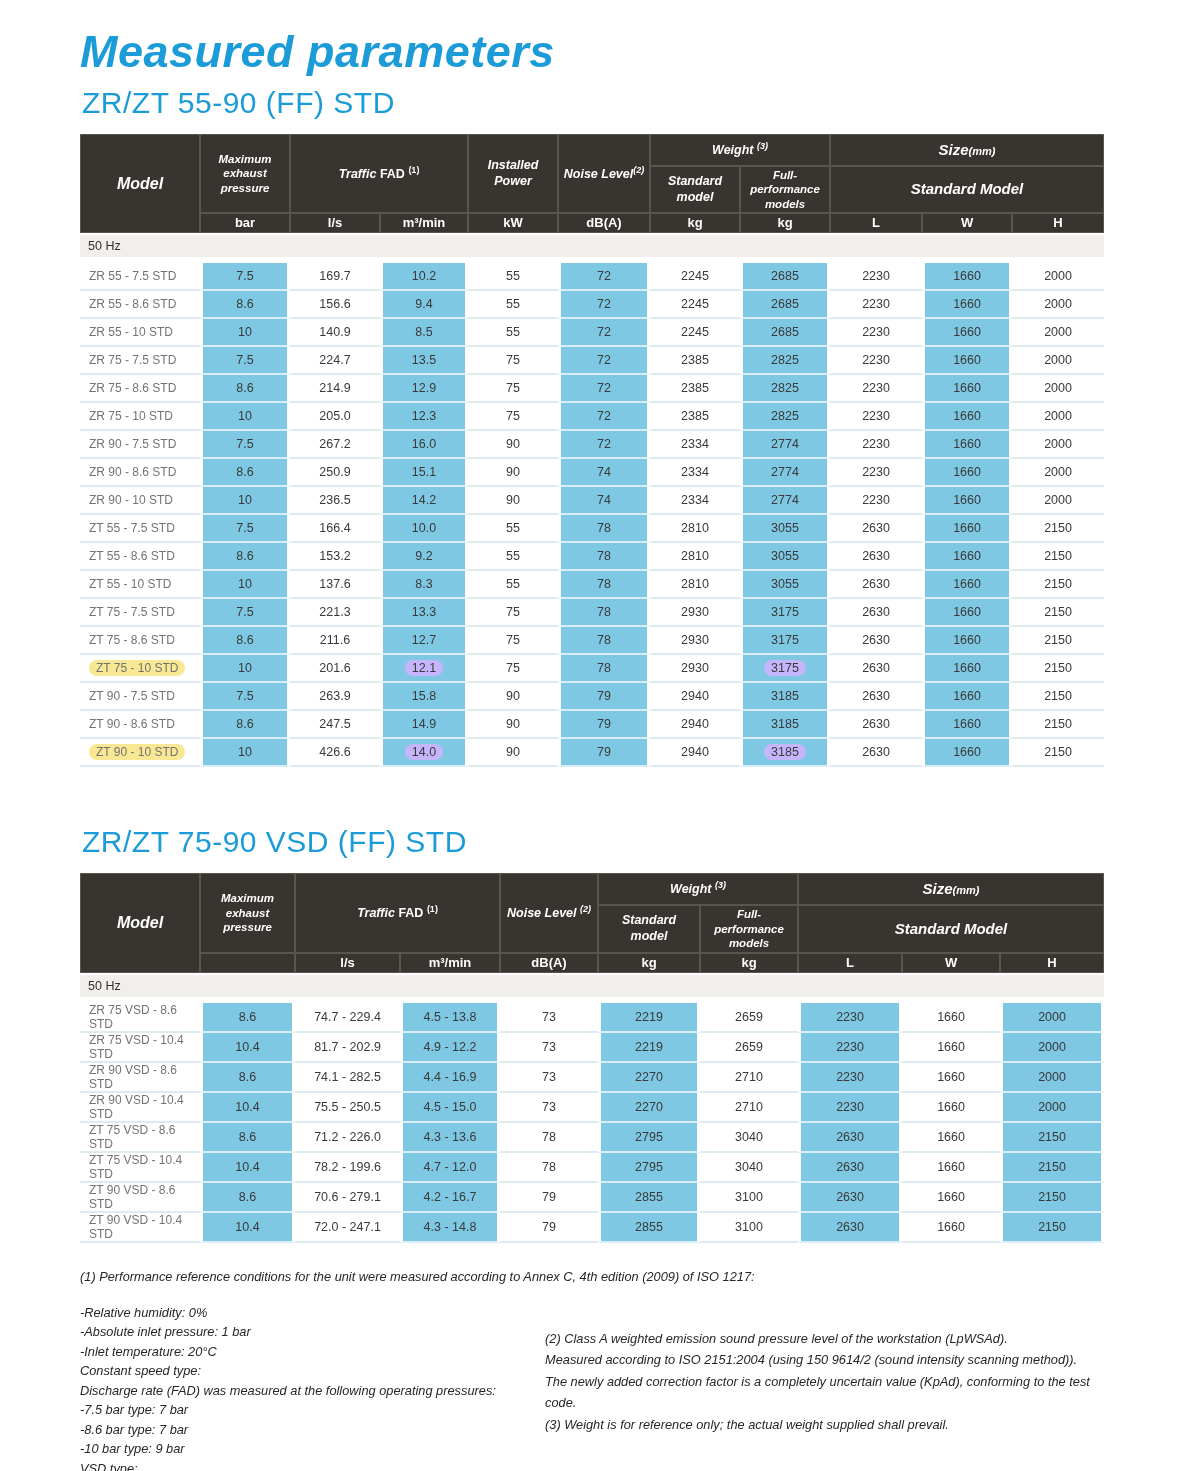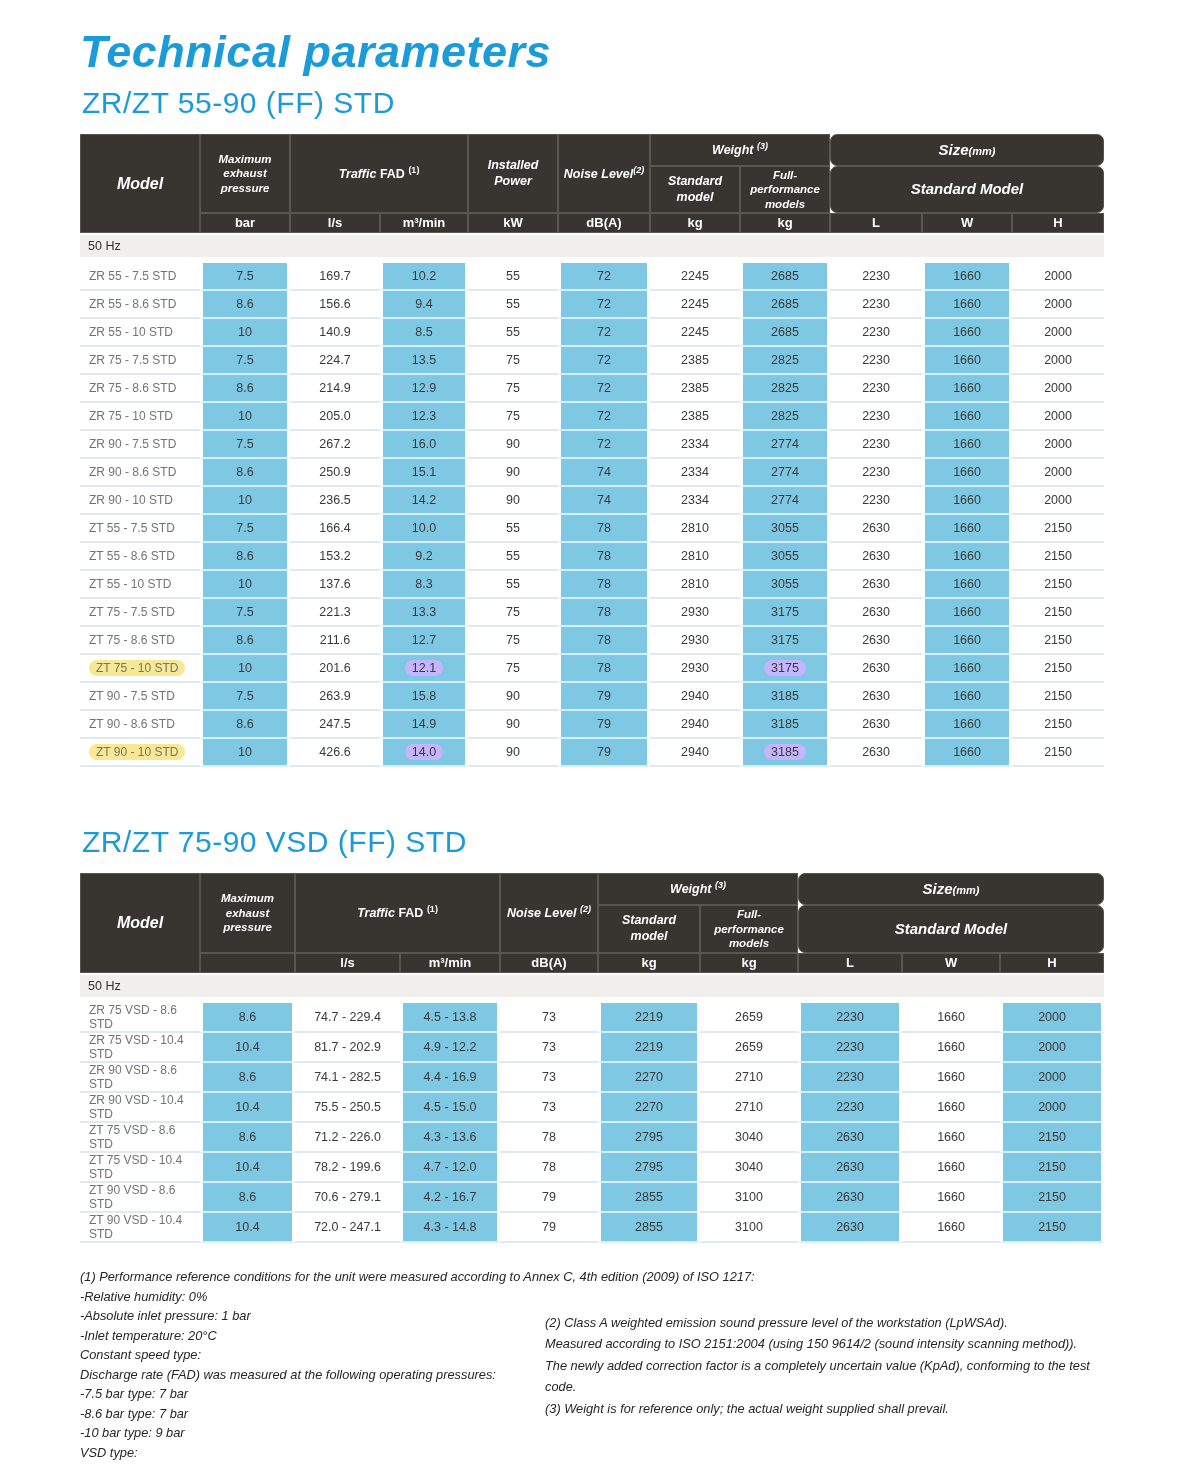--- a/index.html
+++ b/index.html
@@ -24,21 +24,21 @@
   thead th {
     background:#383430; color:#fff; font-weight:bold; font-style:italic;
     border:1px solid #5a554f; padding:1px 3px; text-align:center;
     font-size:12.5px; line-height:1.25;
   }
   tr.hrow-1 { height:32px; }
   tr.hrow-2 { height:34px; }
   tr.hrow-units { height:14px; }
   th.model-h { font-size:16px; }
   th.small-h { font-size:11.5px; }
-  th.big-h { font-size:15px;border-radius:7px; }
+  th.big-h { font-size:15px; }
   thead tr.hrow-units th { font-style:normal; font-size:13px; }
   .up { font-style:normal; }
   .sup { font-size:9px; vertical-align:super; }
   .mm { font-size:11px; }
 
   tbody td {
     background:#fff; text-align:center; font-size:12.5px; color:#3a3a3a;
     height:26px; border-bottom:2px solid #dfeaf1; padding:0 2px;
     background-clip:padding-box;
   }
@@ -50,33 +50,33 @@
   tr.section-row td {
     background:#f1efec; text-align:left; padding-left:8px; height:22px;
     border-top:2px solid #fff; border-bottom:6px solid #fff;
     font-size:12.5px; color:#33312e;
   }
   .hl { border-radius:8px; padding:1px 7px; display:inline-block; }
   .hl-yellow { background:#f8e793; }
   .hl-green  { background:#c4b5fd; }
 
   .footnotes { margin-top:24px; font-style:italic; font-size:12.8px; color:#262626; }
-  .fn-intro { line-height:20px; margin-bottom:0px; }
+  .fn-intro { line-height:20px; margin-bottom:16px; }
   .fn-cols { display:flex; align-items:flex-start; }
   .fn-left { width:465px; flex:none; }
   .fn-left .fn-line { line-height:19.5px; }
   .fn-right { margin-top:25px; }
   .fn-right .fn-line { line-height:21.5px; }
 </style>
 </head>
 <body>
 
 <div class="content">
 
-  <h1 class="page-title">Technical parameters</h1>
+  <h1 class="page-title">Measured parameters</h1>
   <h2 class="section-title">ZR/ZT 55-90 (FF) STD</h2>
 
   <table class="spec">
     <colgroup>
       <col style="width:120px">
         <col style="width:90px">
         <col style="width:90px">
         <col style="width:88px">
       <col style="width:90px">
         <col style="width:92px">

